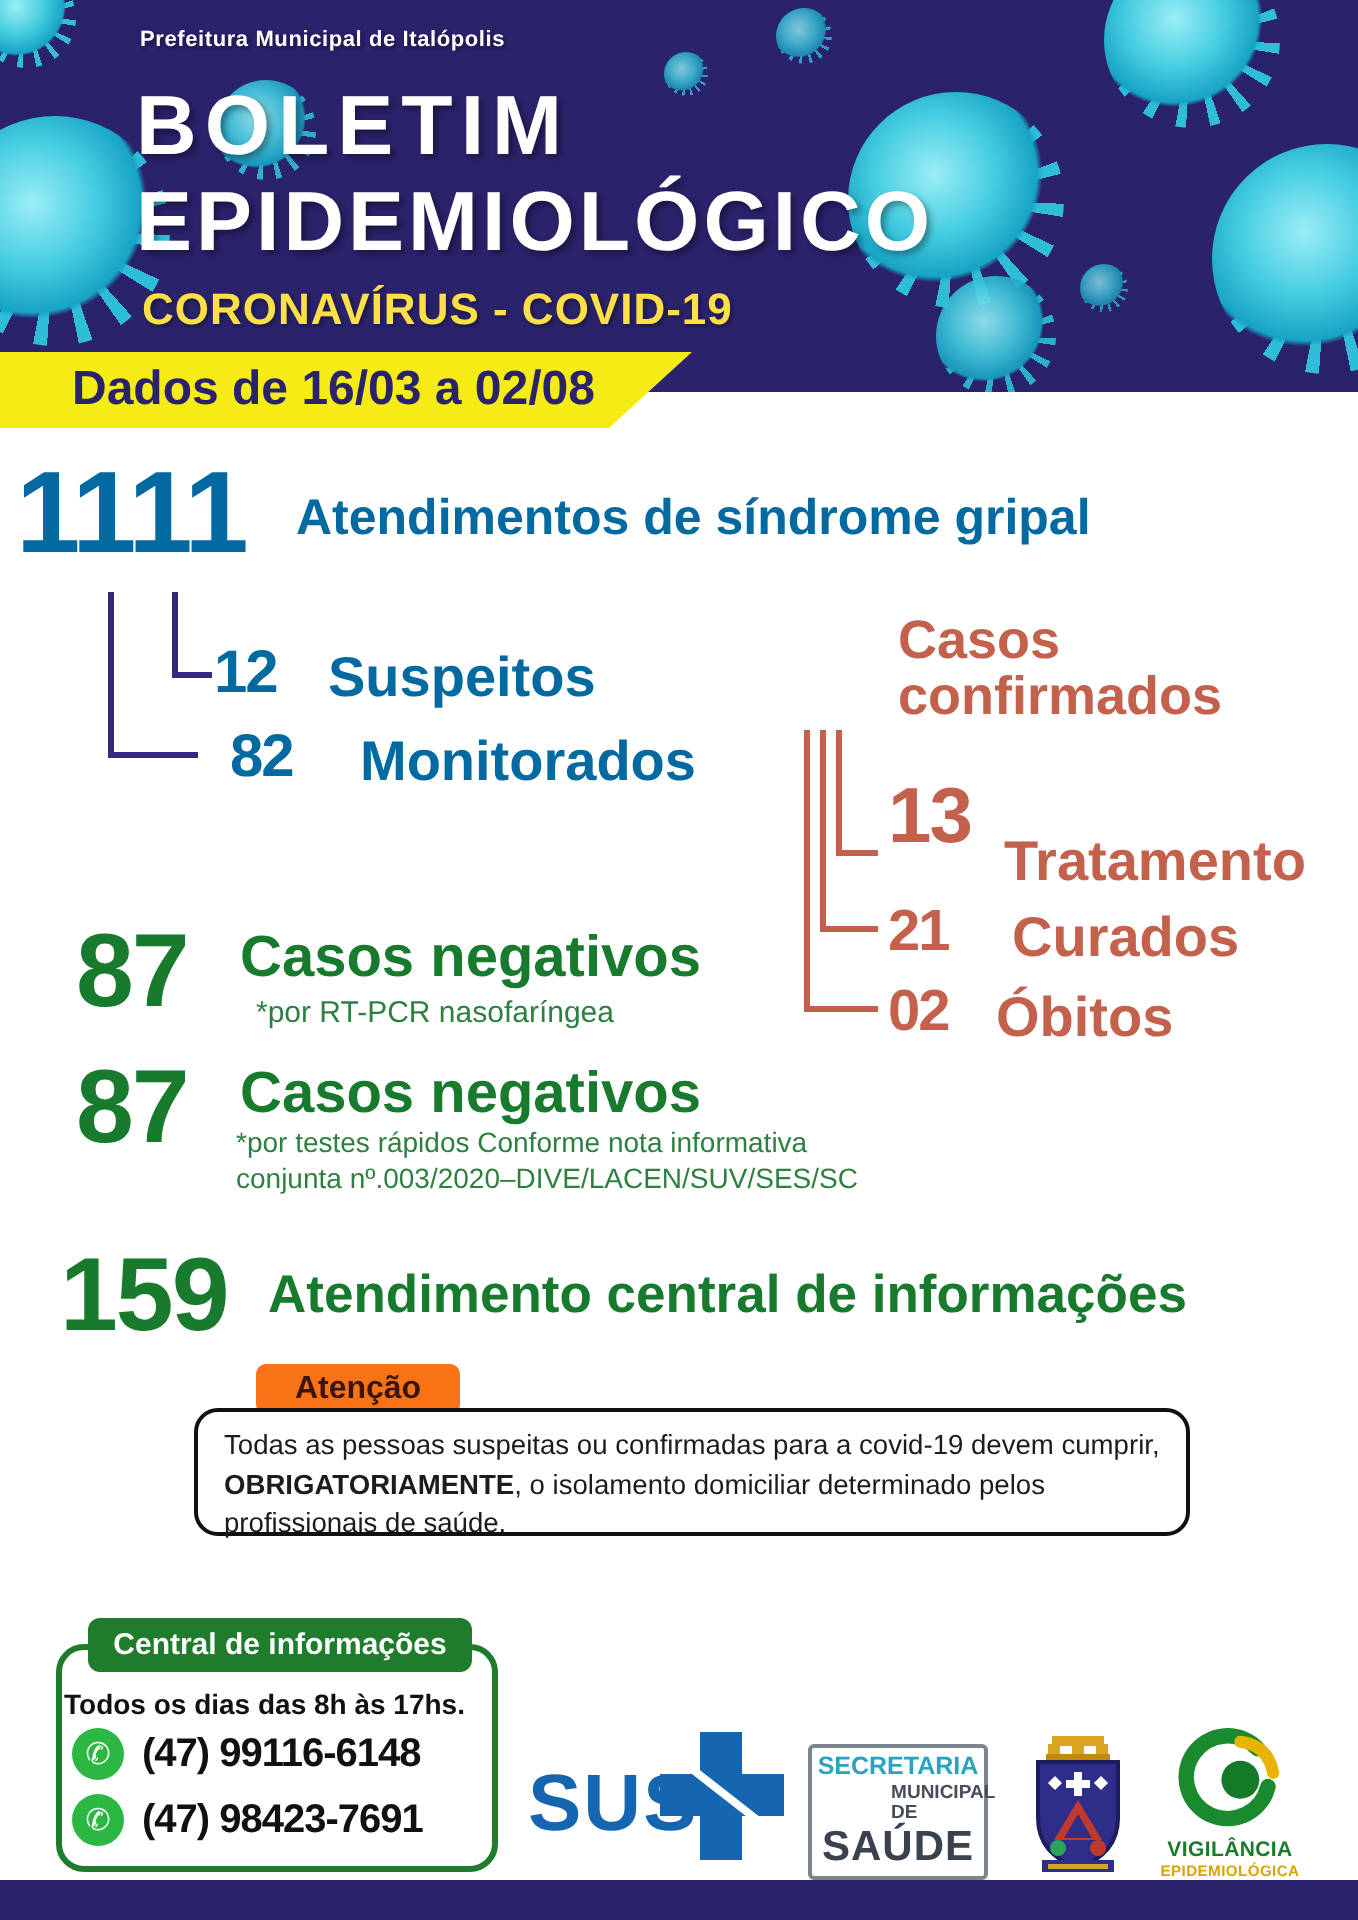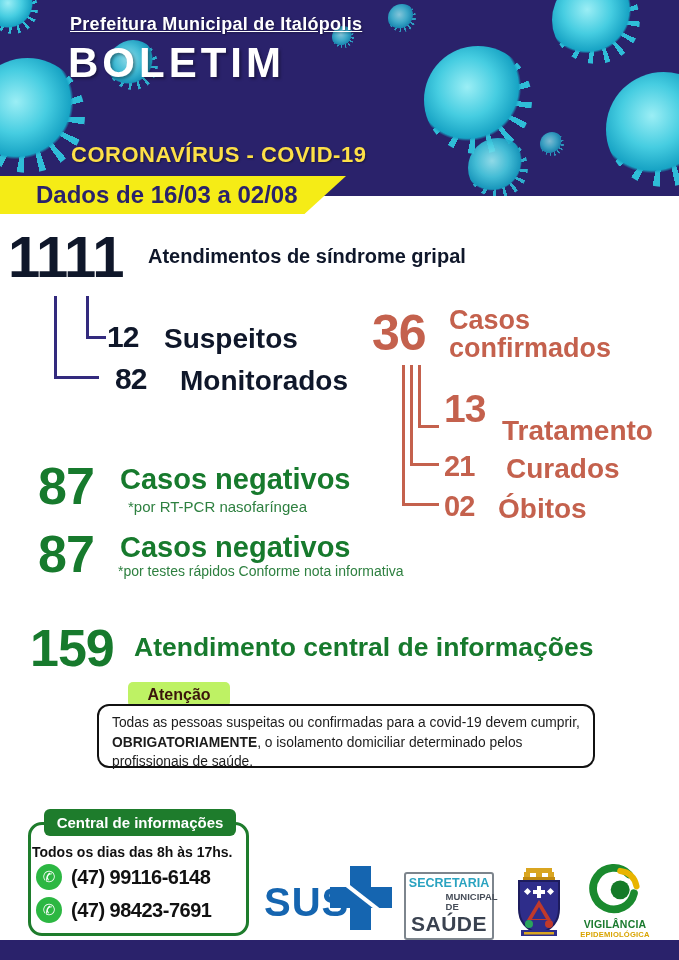--- a/index.html
+++ b/index.html
@@ -9,44 +9,44 @@
   }
   .abs{position:absolute;}
 
   
   .header{position:absolute;left:0;top:0;width:679px;height:196px;background:#2a226b;overflow:hidden;}
   .virus{position:absolute;border-radius:50%;
     background:
       radial-gradient(circle at 40% 38%, #9beef5 0%, #46cde1 32%, #17a3c4 55%, rgba(23,163,196,0) 58%),
       repeating-conic-gradient(rgba(47,198,222,0.95) 0deg 7deg, rgba(47,198,222,0) 7deg 23deg);
   }
-  .municipality{color:#fff;font-size:18px;font-weight:bold;letter-spacing:.3px;text-shadow:1px 1px 2px rgba(0,0,0,.4);text-decoration:underline;}
+  .municipality{color:#fff;font-size:11px;font-weight:bold;letter-spacing:.3px;text-shadow:1px 1px 2px rgba(0,0,0,.4);}
   .big-title{color:#fff;font-weight:800;font-size:42px;letter-spacing:4px;text-shadow:2px 2px 3px rgba(0,0,0,.35);line-height:1;}
   .subtitle{color:#fde047;font-weight:800;font-size:22px;letter-spacing:.5px;text-shadow:1px 1px 2px rgba(0,0,0,.4);}
   .period-banner{
     position:absolute;left:0;top:176px;width:346px;height:38px;background:#f5ec16;
     clip-path:polygon(0 0,100% 0,88% 100%,0 100%);
     color:#2a226b;font-weight:800;font-size:24px;line-height:38px;padding-left:36px;box-sizing:border-box;
   }
 
   
   .num{font-weight:800;line-height:1;letter-spacing:-1px;}
-  .navy{color:#0f172a;}
+  .navy{color:#0369a1;}
   .salmon{color:#c4614d;}
   .green{color:#177a2d;}
   .green-note{color:#2e8040;}
   .stat-label{font-weight:800;line-height:1.05;}
 
   
   .bracket{position:absolute;border-left:3px solid;border-bottom:3px solid;}
   .bracket.navy-b{border-color:#332a7e;}
   .bracket.salmon-b{border-color:#c4614d;}
 
   
-  .attn-tab{position:absolute;left:128px;top:682px;width:102px;height:25px;background:#bef264;border-radius:5px;
+  .attn-tab{position:absolute;left:128px;top:682px;width:102px;height:25px;background:#f97316;border-radius:5px;
     color:#3a150b;font-weight:800;font-size:16px;text-align:center;line-height:25px;}
   .attn-box{position:absolute;left:97px;top:704px;width:498px;height:64px;background:#fff;border:2px solid #111;
     border-radius:12px;box-sizing:border-box;padding:7px 13px;font-size:13.8px;line-height:1.42;color:#1c1c1c;}
   .attn-box b{font-weight:800;}
 
   
   .contact-box{position:absolute;left:28px;top:822px;width:221px;height:114px;border:3px solid #1e7c2c;border-radius:14px;background:#fff;box-sizing:border-box;}
   .contact-tab{position:absolute;left:44px;top:809px;width:192px;height:27px;background:#1e7c2c;border-radius:6px;
     color:#fff;font-weight:800;font-size:15px;text-align:center;line-height:27px;}
   .hours{position:absolute;left:32px;top:844px;width:214px;text-align:left;font-weight:800;font-size:14px;color:#111;white-space:nowrap;}
@@ -82,37 +82,37 @@
     <div class="virus" style="left:332px;top:26px;width:22px;height:22px;opacity:.8;"></div>
     <div class="virus" style="left:388px;top:4px;width:28px;height:28px;opacity:.8;"></div>
     <div class="virus" style="left:424px;top:46px;width:108px;height:108px;"></div>
     <div class="virus" style="left:552px;top:-24px;width:88px;height:88px;"></div>
     <div class="virus" style="left:606px;top:72px;width:115px;height:115px;"></div>
     <div class="virus" style="left:468px;top:138px;width:60px;height:60px;opacity:.9;"></div>
     <div class="virus" style="left:540px;top:132px;width:24px;height:24px;opacity:.75;"></div>
 
     <div class="abs municipality" style="left:70px;top:14px;">Prefeitura Municipal de Italópolis</div>
     <div class="abs big-title" style="left:68px;top:42px;">BOLETIM</div>
+    <div class="abs big-title" style="left:68px;top:90px;letter-spacing:2px;">EPIDEMIOLÓGICO</div>
     <div class="abs subtitle" style="left:71px;top:142px;">CORONAVÍRUS - COVID-19</div>
   </div>
   <div class="period-banner">Dados de 16/03 a 02/08</div>
 
   <div class="abs num navy" style="left:8px;top:228px;font-size:58px;">1111</div>
-  <div class="abs stat-label navy" style="left:148px;top:246px;font-size:20px;">Atendimentos de síndrome gripal</div>
+  <div class="abs stat-label navy" style="left:148px;top:246px;font-size:25px;">Atendimentos de síndrome gripal</div>
 
   <div class="bracket navy-b" style="left:54px;top:296px;width:42px;height:80px;"></div>
   <div class="bracket navy-b" style="left:86px;top:296px;width:17px;height:40px;"></div>
 
   <div class="abs num navy" style="left:107px;top:322px;font-size:30px;">12</div>
   <div class="abs stat-label navy" style="left:164px;top:324px;font-size:28px;">Suspeitos</div>
 
   <div class="abs num navy" style="left:115px;top:364px;font-size:30px;">82</div>
   <div class="abs stat-label navy" style="left:180px;top:366px;font-size:28px;">Monitorados</div>
 
-  <div class="abs num salmon" style="left:372px;top:308px;font-size:50px;">36</div>
   <div class="abs stat-label salmon" style="left:449px;top:306px;font-size:27px;width:180px;">Casos confirmados</div>
 
   <div class="bracket salmon-b" style="left:418px;top:365px;width:18px;height:60px;"></div>
   <div class="bracket salmon-b" style="left:410px;top:365px;width:26px;height:98px;"></div>
   <div class="bracket salmon-b" style="left:402px;top:365px;width:34px;height:138px;"></div>
 
   <div class="abs num salmon" style="left:444px;top:389px;font-size:39px;">13</div>
   <div class="abs stat-label salmon" style="left:502px;top:416px;font-size:28px;">Tratamento</div>
 
   <div class="abs num salmon" style="left:444px;top:452px;font-size:29px;">21</div>
@@ -121,20 +121,21 @@
   <div class="abs num salmon" style="left:444px;top:492px;font-size:29px;">02</div>
   <div class="abs stat-label salmon" style="left:498px;top:494px;font-size:28px;">Óbitos</div>
 
   <div class="abs num green" style="left:38px;top:460px;font-size:52px;">87</div>
   <div class="abs stat-label green" style="left:120px;top:464px;font-size:29px;">Casos negativos</div>
   <div class="abs green-note" style="left:128px;top:498px;font-size:15px;">*por RT-PCR nasofaríngea</div>
 
   <div class="abs num green" style="left:38px;top:528px;font-size:52px;">87</div>
   <div class="abs stat-label green" style="left:120px;top:532px;font-size:29px;">Casos negativos</div>
   <div class="abs green-note" style="left:118px;top:563px;font-size:14px;">*por testes rápidos Conforme nota informativa</div>
+  <div class="abs green-note" style="left:118px;top:581px;font-size:14px;">conjunta nº.003/2020–DIVE/LACEN/SUV/SES/SC</div>
 
   <div class="abs num green" style="left:30px;top:622px;font-size:52px;">159</div>
   <div class="abs stat-label green" style="left:134px;top:634px;font-size:26.5px;">Atendimento central de informações</div>
 
   <div class="attn-tab">Atenção</div>
   <div class="attn-box"><span>Todas as pessoas suspeitas ou confirmadas para a covid-19 devem cumprir, </span><b>OBRIGATORIAMENTE</b><span>, o isolamento domiciliar determinado pelos profissionais de saúde.</span></div>
 
   <div class="contact-box"></div>
   <div class="contact-tab">Central de informações</div>
   <div class="hours">Todos os dias das 8h às 17hs.</div>

